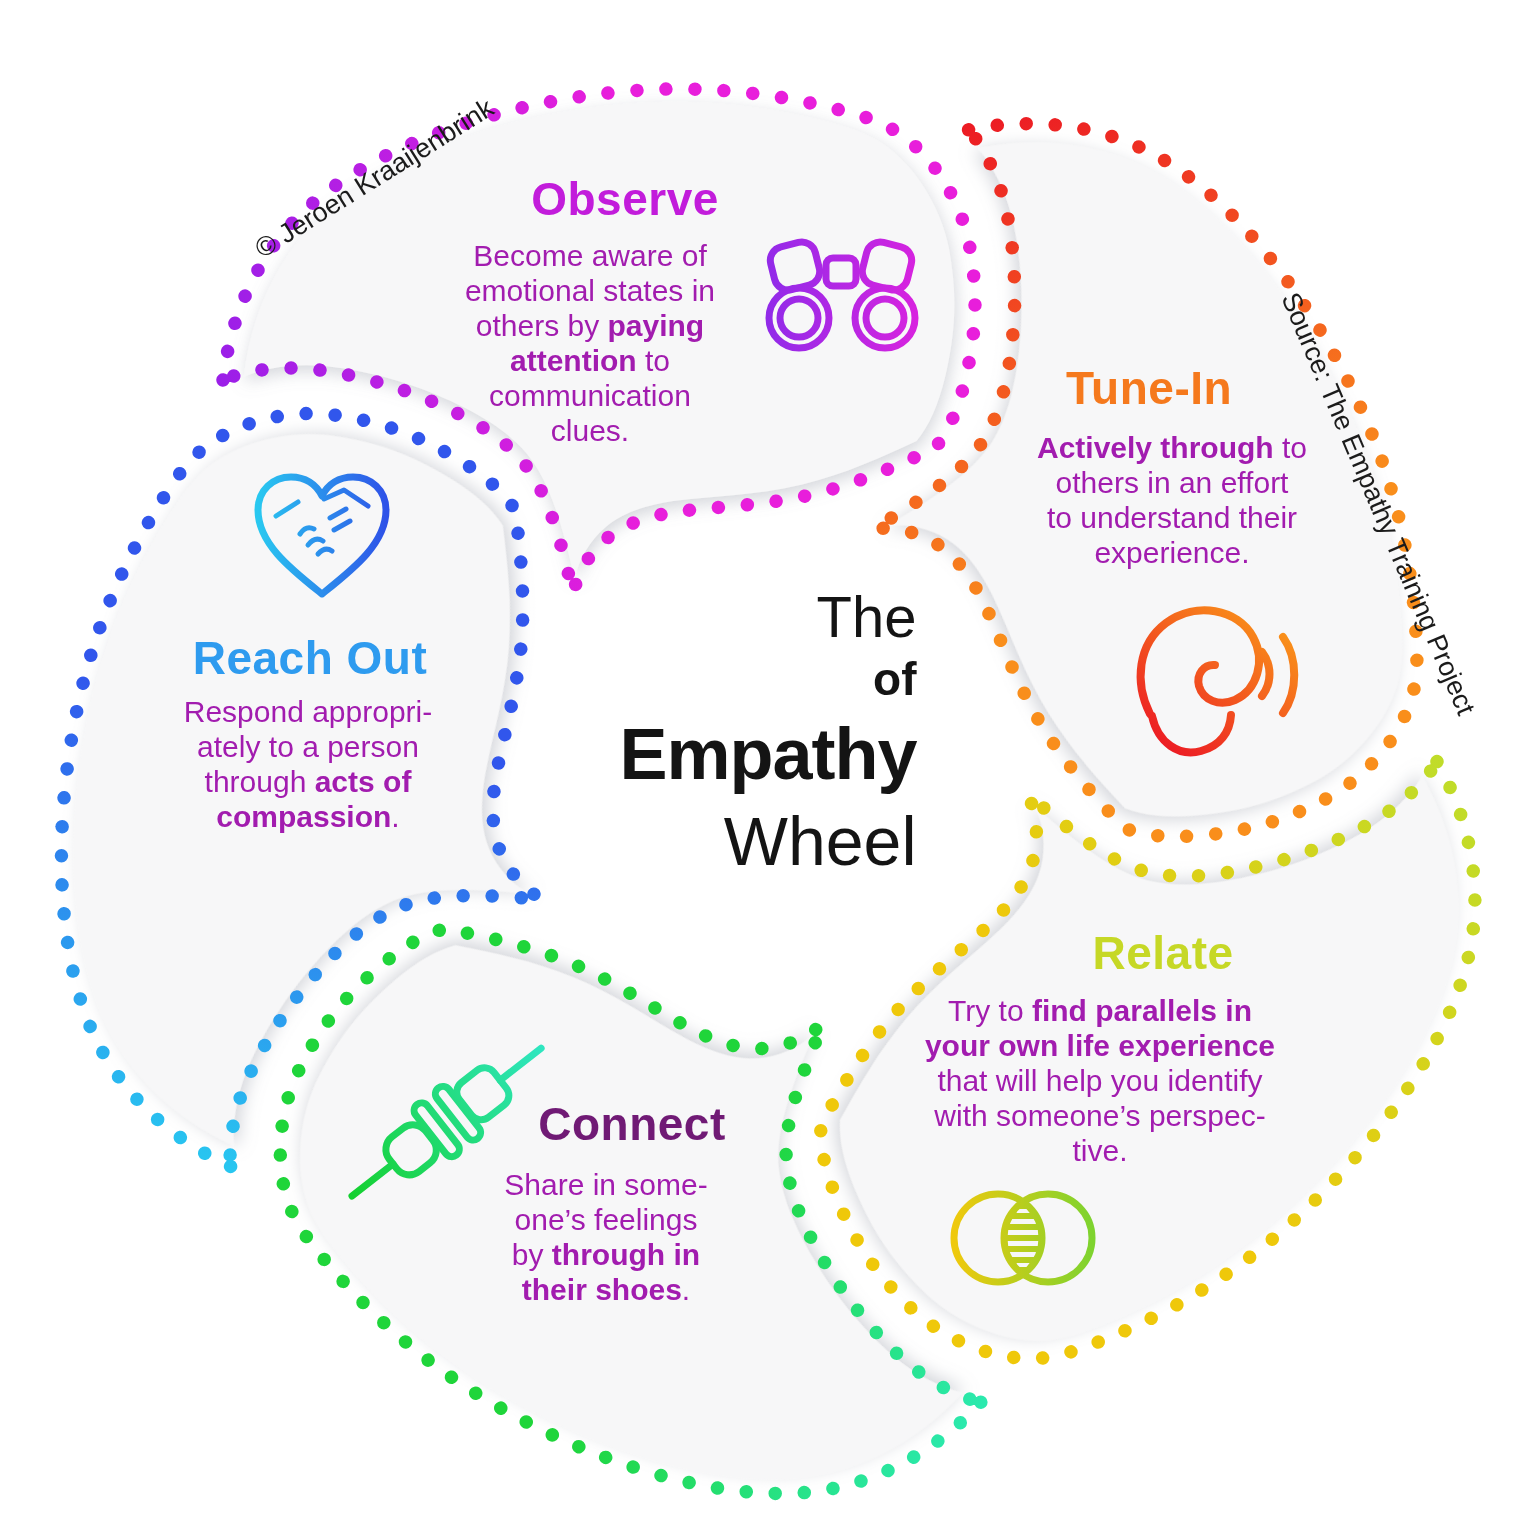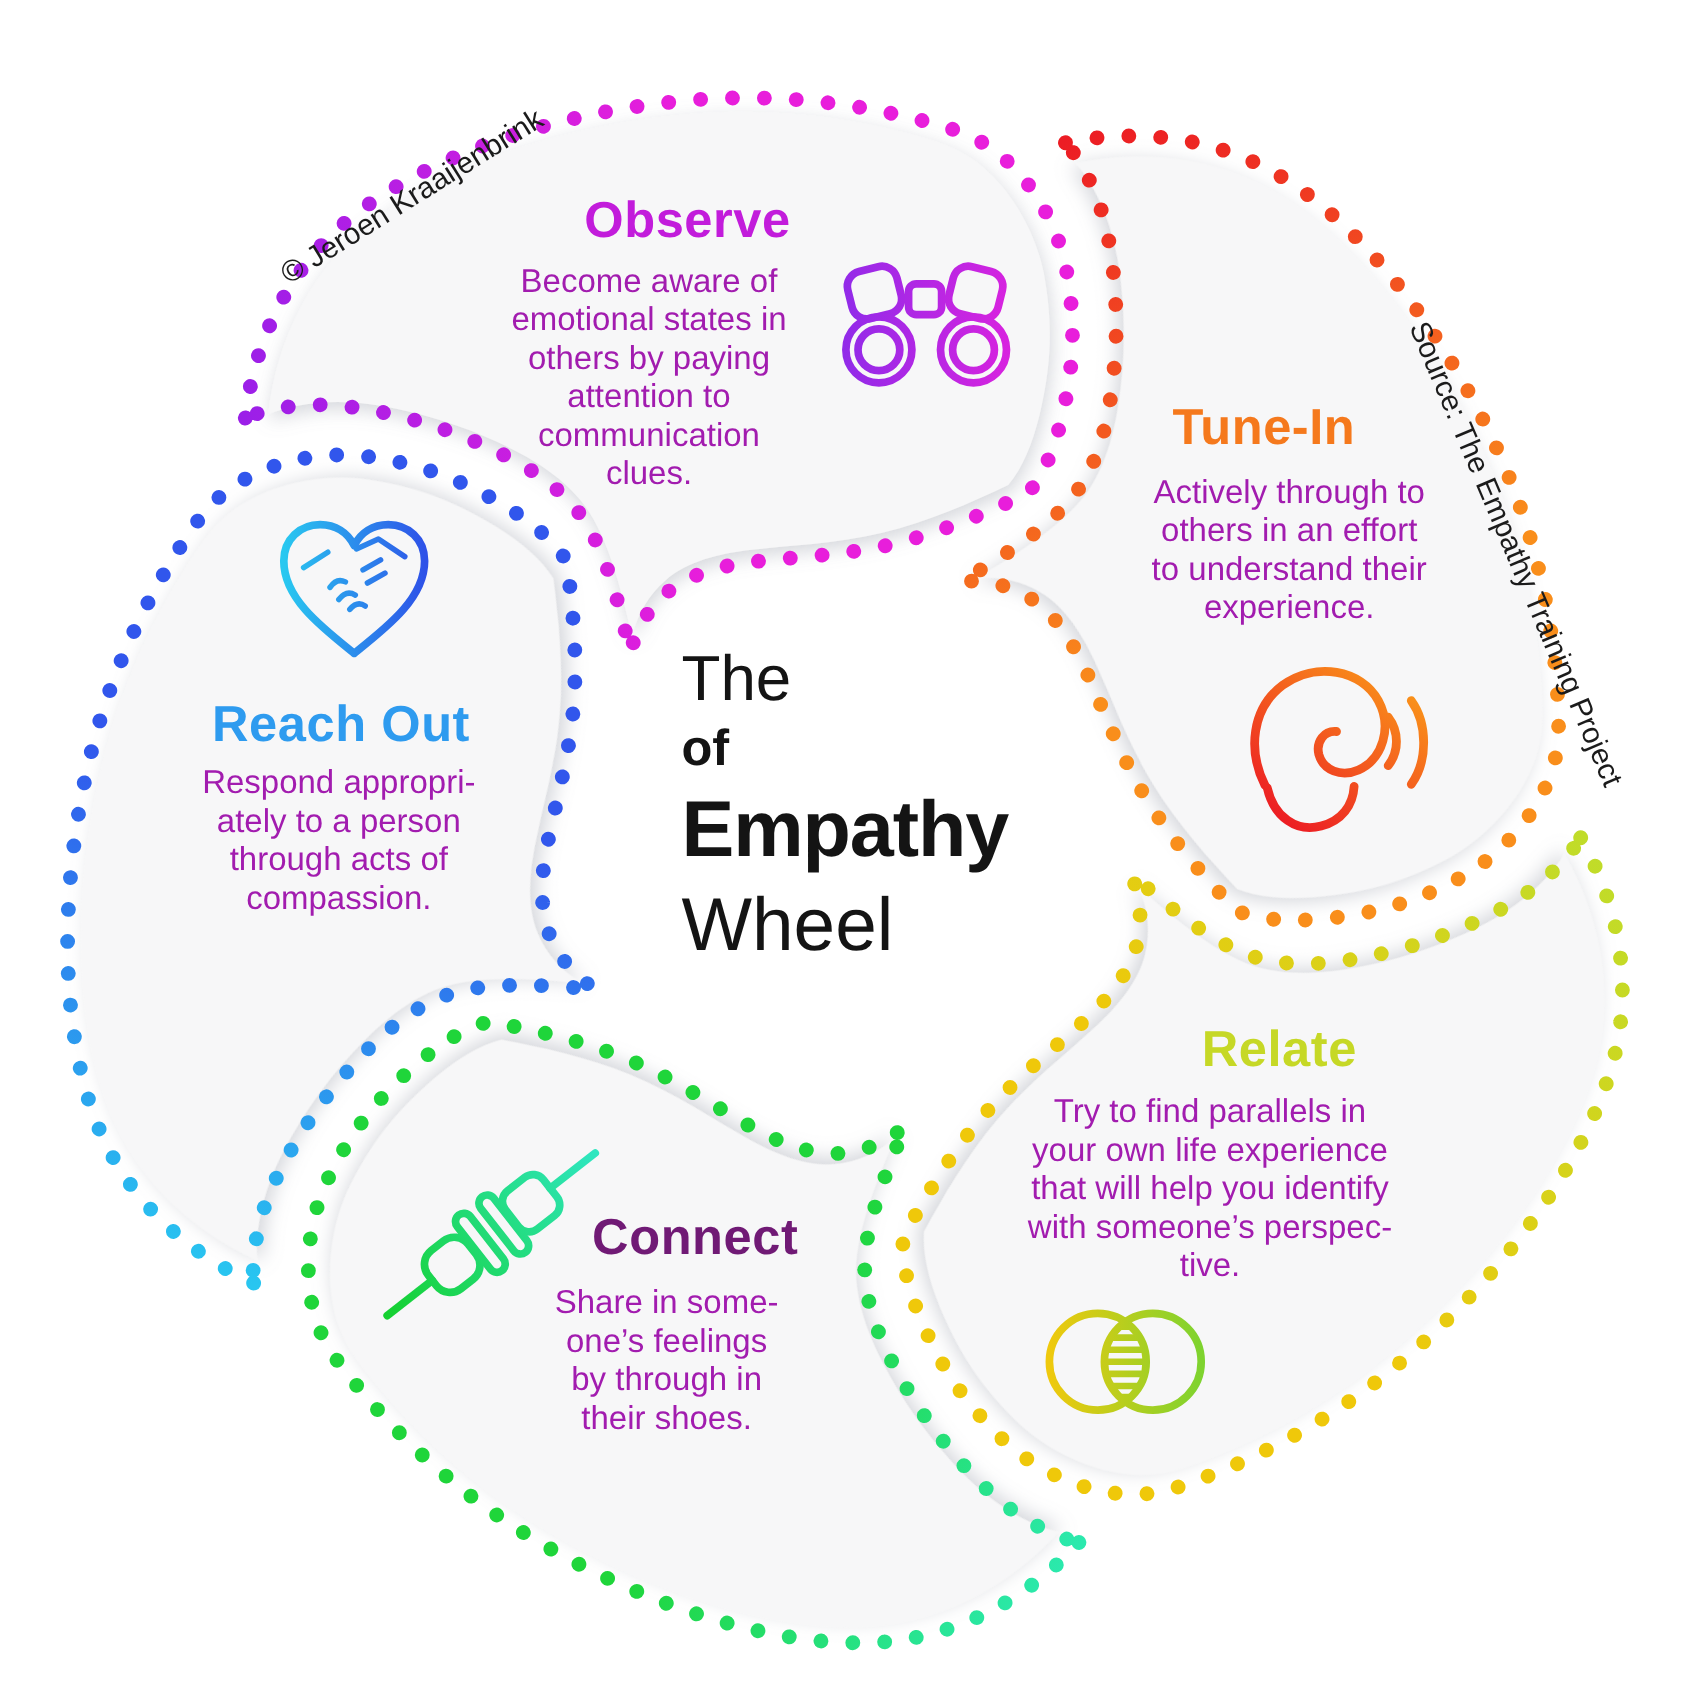--- a/index.html
+++ b/index.html
@@ -2,23 +2,23 @@
 <html><head>
 <meta charset="utf-8">
 <style>
   html,body{margin:0;padding:0;background:#ffffff;}
   .stage{position:relative;width:1536px;height:1536px;overflow:hidden;
          font-family:"Liberation Sans","DejaVu Sans",sans-serif;color:#1d1d1d;}
   .stage svg.wheel{position:absolute;left:0;top:0;}
   .seg-heading{position:absolute;transform:translateX(-50%);font-weight:bold;
                font-size:46px;letter-spacing:.5px;white-space:nowrap;}
   .seg-text{position:absolute;text-align:center;font-size:30px;line-height:35px;color:#a21caf;}
-  .seg-text b{font-weight:normal;}
+  .seg-text b{font-weight:bold;}
   .center-title{position:absolute;left:768px;top:586px;transform:translateX(-50%);
-                text-align:left;color:#141414;white-space:nowrap;}
+                text-align:right;color:#141414;white-space:nowrap;}
   .ct-the{font-size:58px;line-height:62px;font-weight:400;}
   .ct-elements{font-size:82px;line-height:82px;font-weight:800;letter-spacing:-1px;}
   .ct-of{font-size:46px;line-height:62px;font-weight:700;}
   .ct-empathy{font-size:72px;line-height:88px;font-weight:800;letter-spacing:-1px;}
   .ct-wheel{font-size:68px;line-height:86px;font-weight:400;}
   .wm{position:absolute;font-size:27px;color:#1b1b1b;white-space:nowrap;}
   .wm-copy{left:258px;top:236px;transform:rotate(-32deg);transform-origin:0 50%;}
   .wm-src{left:1303px;top:288px;transform:rotate(67deg);transform-origin:0 0;}
 </style>
 </head>

